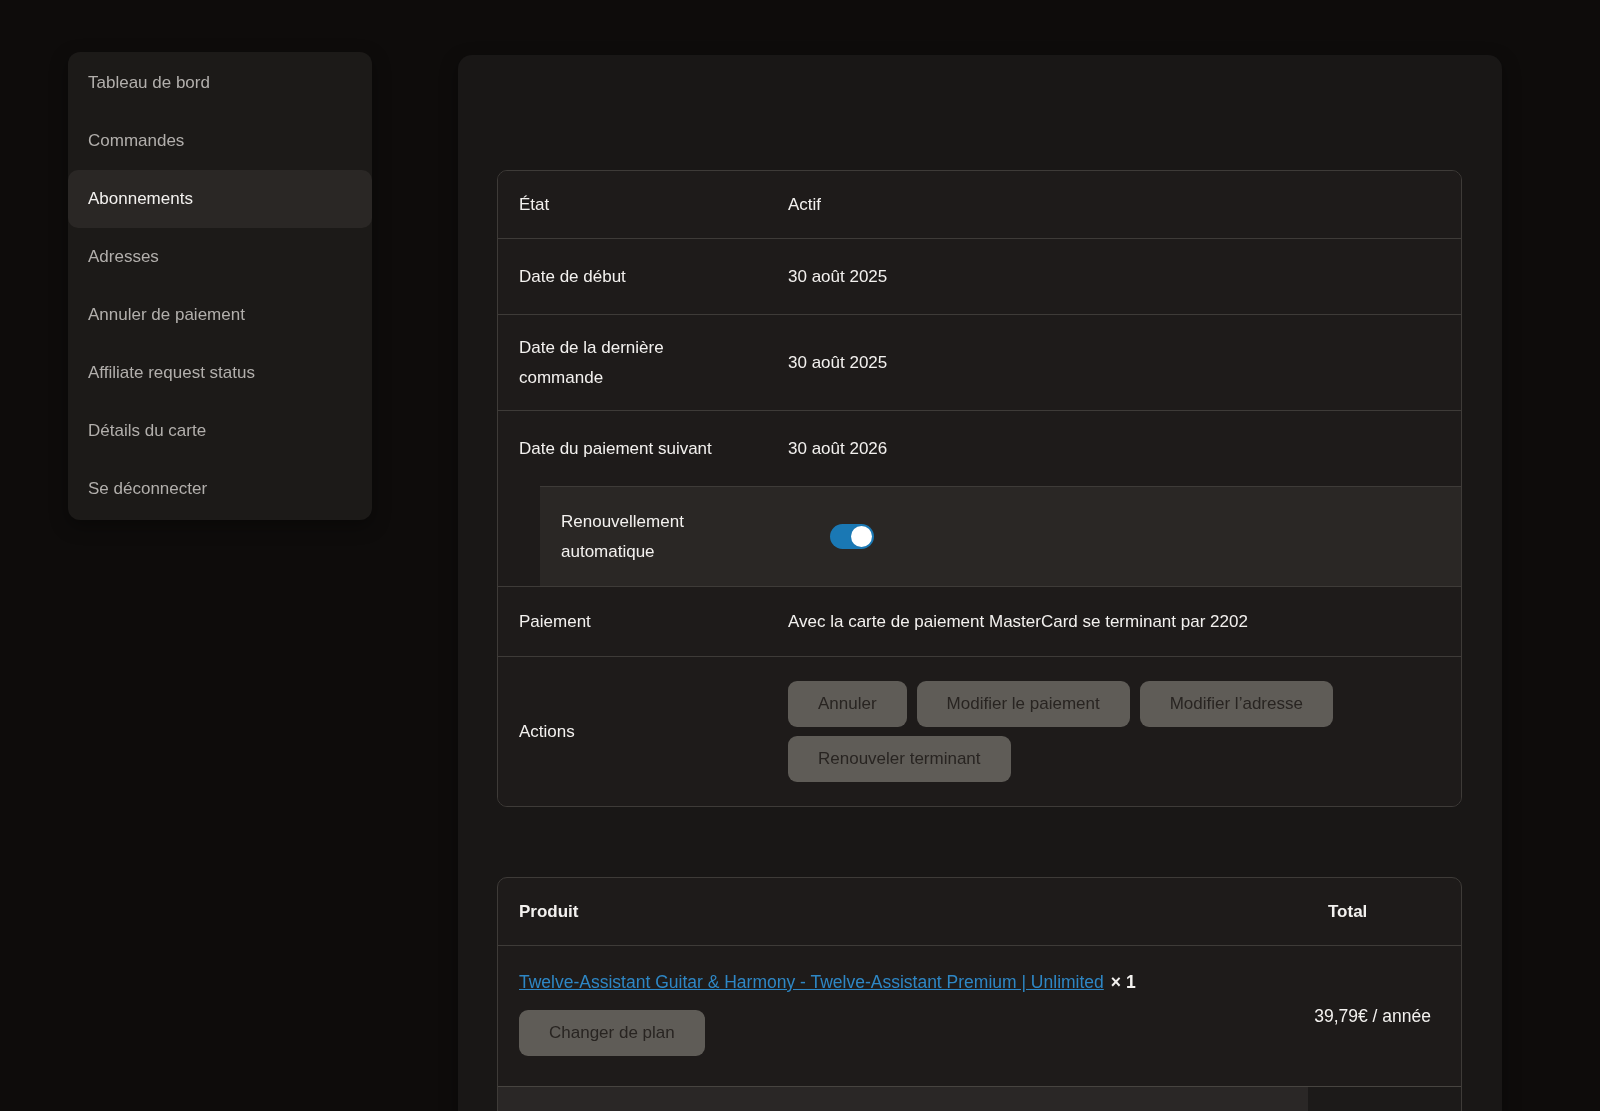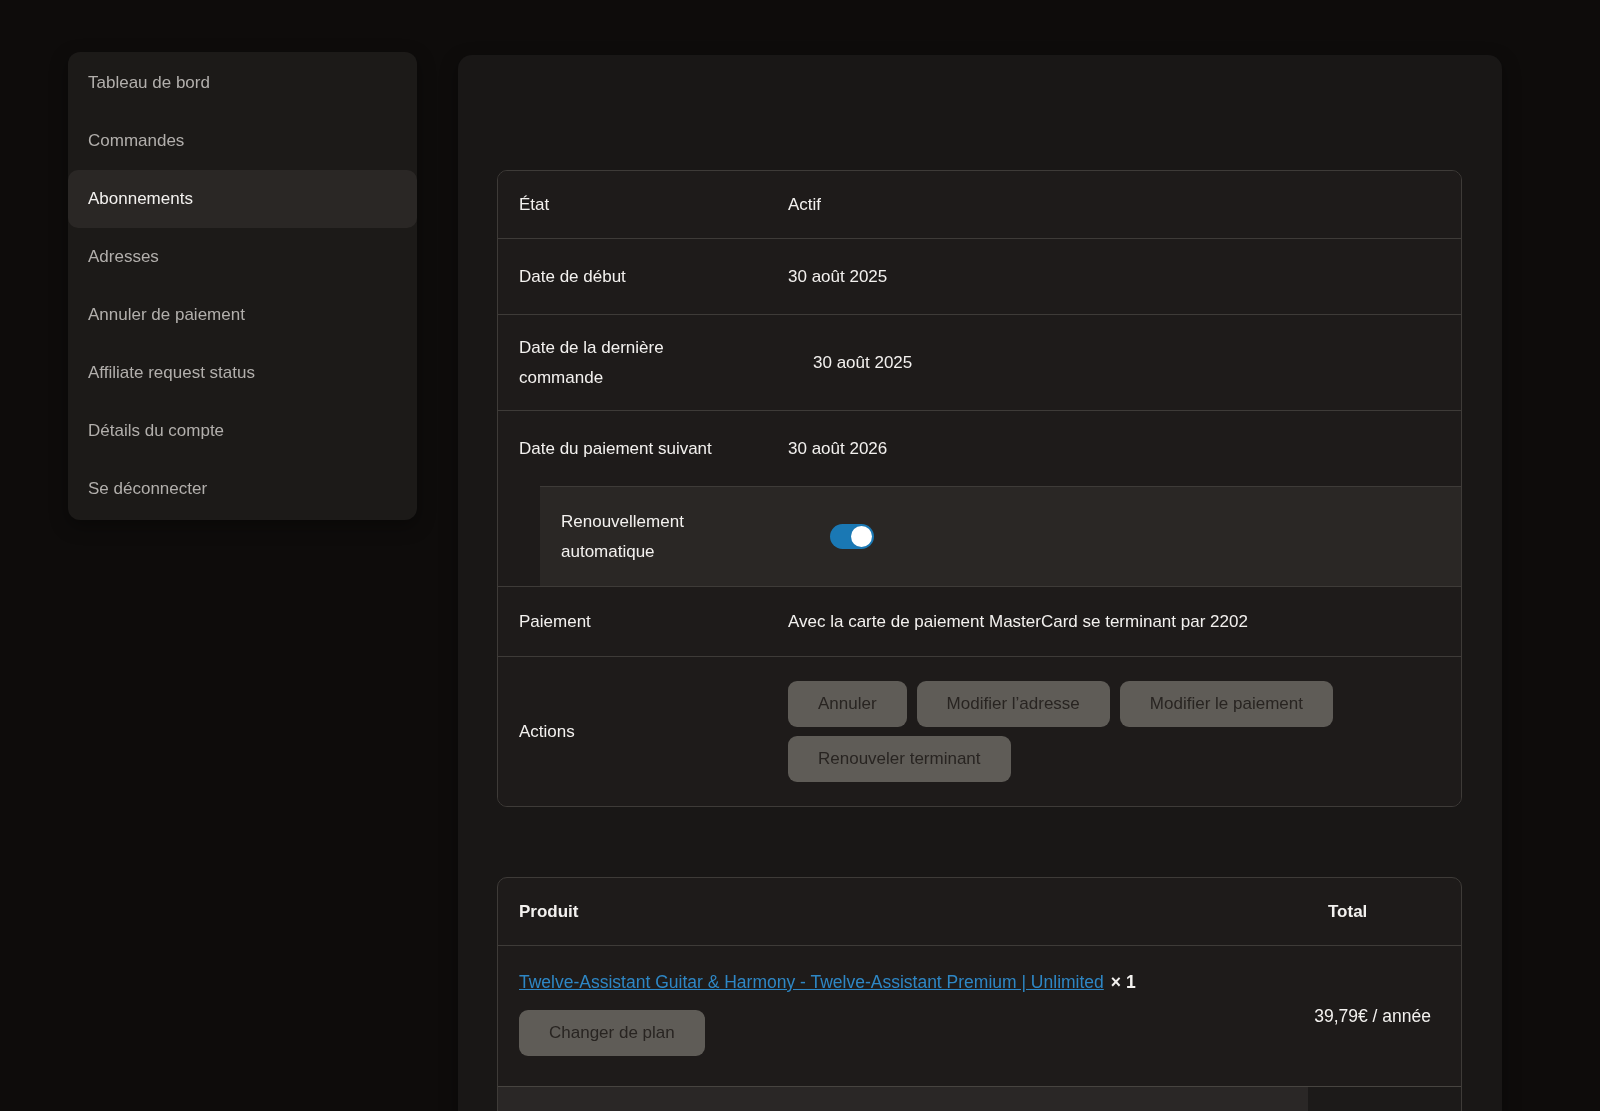--- a/index.html
+++ b/index.html
@@ -19,21 +19,21 @@
   html,body{width:1600px;height:1111px;overflow:hidden;}
   body{
     background:var(--page-bg);
     font-family:"Liberation Sans","DejaVu Sans",sans-serif;
     color:var(--text-primary);
     position:relative;
   }
 
   
   .sidebar{
-    position:absolute;left:68px;top:52px;width:349px;height:468px;
+    position:absolute;left:68px;top:52px;width:304px;height:468px;
     background:var(--card-bg);
     border-radius:12px;
     padding:2px 0;
     box-shadow:0 6px 18px rgba(0,0,0,.35);
   }
   .side-item{
     height:58px;display:flex;align-items:center;
     padding-left:20px;
     font-size:17px;color:var(--text-secondary);
     cursor:pointer;
@@ -56,21 +56,21 @@
   .details-table{
     position:absolute;left:39px;top:115px;width:965px;
     border:1px solid var(--border);
     border-radius:10px;
     overflow:hidden;
     background:#1e1b1a;
   }
   .d-row{display:flex;border-top:1px solid var(--border);background:#1e1b1a;}
   .d-row:first-child{border-top:none;}
   .d-row.alt{background:var(--row-alt-bg);}
-  .h67{min-height:67px;} .h76{min-height:76px;} .h96{min-height:96px;gap:25px;}
+  .h67{min-height:67px;} .h76{min-height:76px;} .h96{min-height:96px;}
   .h100{min-height:100px;margin-left:42px;} .h70{min-height:70px;} .h150{min-height:150px;}
   .label-cell{
     width:290px;flex:0 0 290px;
     padding:0 69px 0 21px;
     display:flex;align-items:center;
     font-size:17px;line-height:1.75;
     color:var(--text-primary);
   }
   .value-cell{
     flex:1;display:flex;align-items:center;
@@ -140,21 +140,21 @@
 </head>
 <body>
 
 <nav class="sidebar">
   <div class="side-item">Tableau de bord</div>
   <div class="side-item">Commandes</div>
   <div class="side-item active">Abonnements</div>
   <div class="side-item">Adresses</div>
   <div class="side-item">Annuler de paiement</div>
   <div class="side-item">Affiliate request status</div>
-  <div class="side-item">Détails du compte</div>
+  <div class="side-item">Détails du carte</div>
   <div class="side-item">Se déconnecter</div>
 </nav>
 
 <section class="main-panel">
 
   <div class="details-table">
 
     <div class="d-row h67">
       <div class="label-cell">État</div>
       <div class="value-cell">Actif</div>
@@ -186,22 +186,22 @@
 
     <div class="d-row h70">
       <div class="label-cell">Paiement</div>
       <div class="value-cell">Avec la carte de paiement MasterCard se terminant par 2202</div>
     </div>
 
     <div class="d-row h150">
       <div class="label-cell">Actions</div>
       <div class="value-cell actions-cell">
         <button class="btn">Annuler</button>
+        <button class="btn">Modifier le paiement</button>
         <button class="btn">Modifier l’adresse</button>
-        <button class="btn">Modifier le paiement</button>
         <button class="btn">Renouveler terminant</button>
       </div>
     </div>
 
   </div>
 
   <div class="order-table">
 
     <div class="o-header">
       <div class="o-col-product hdr">Produit</div>

